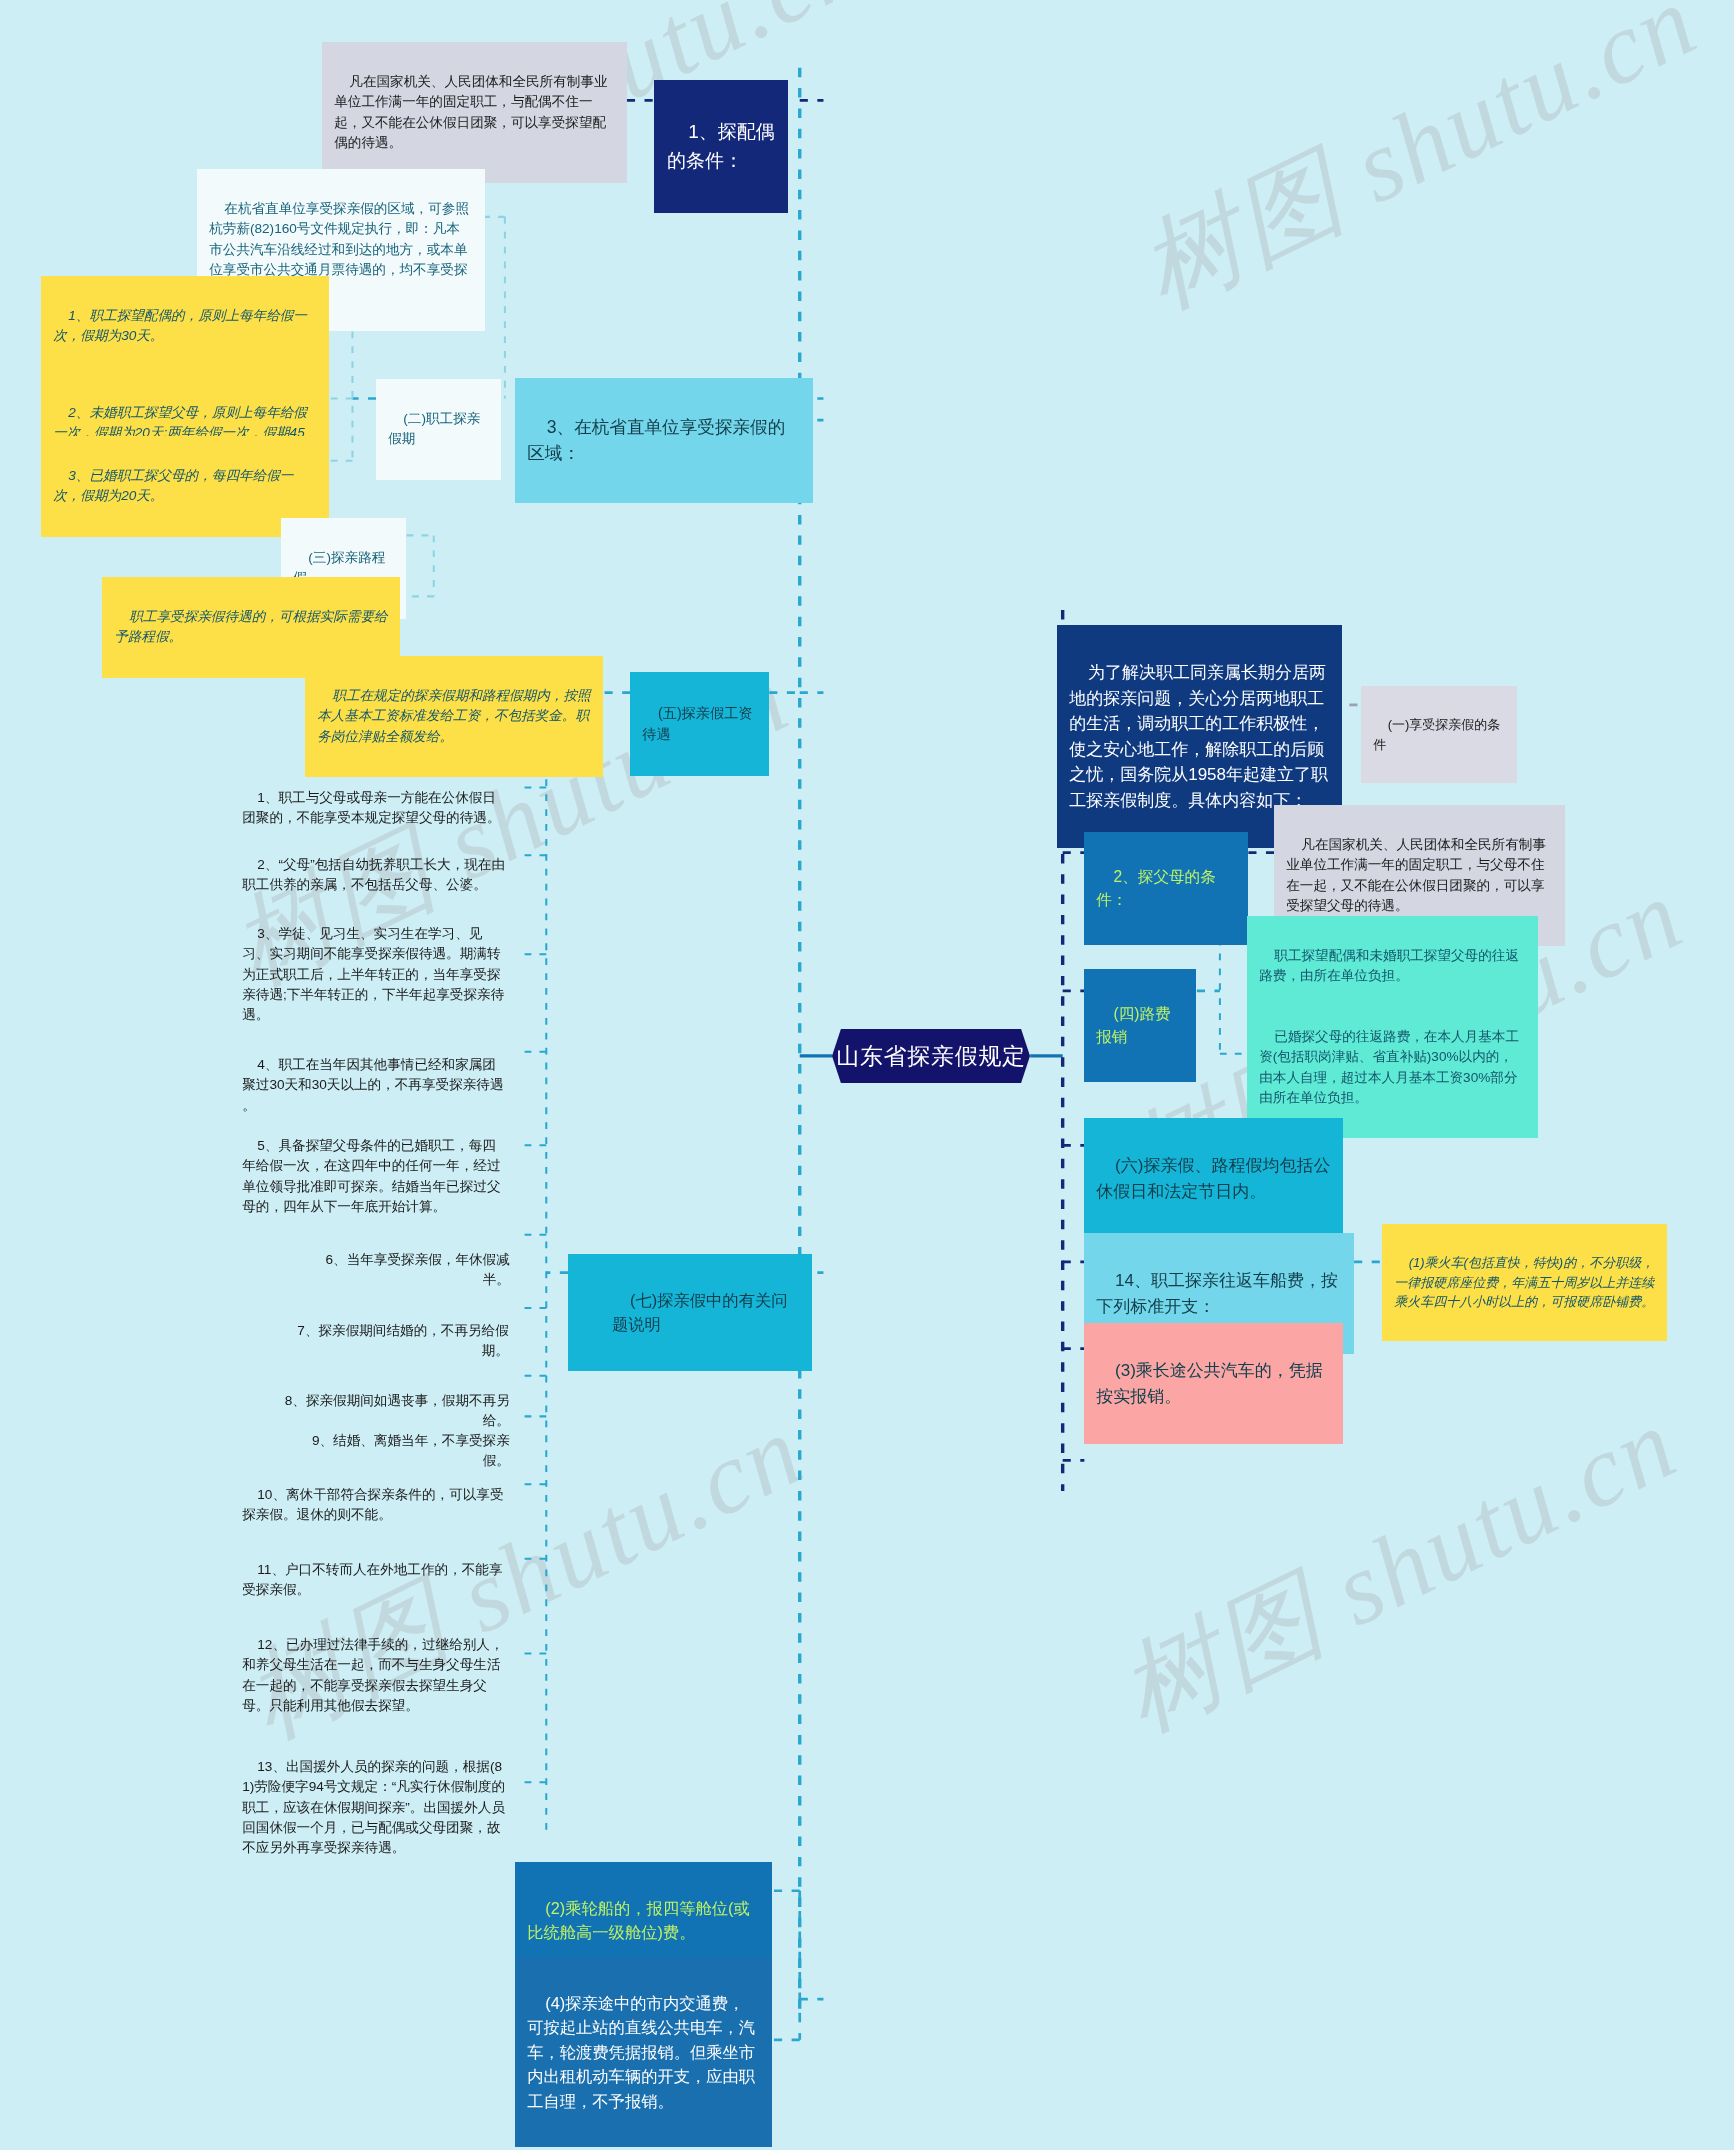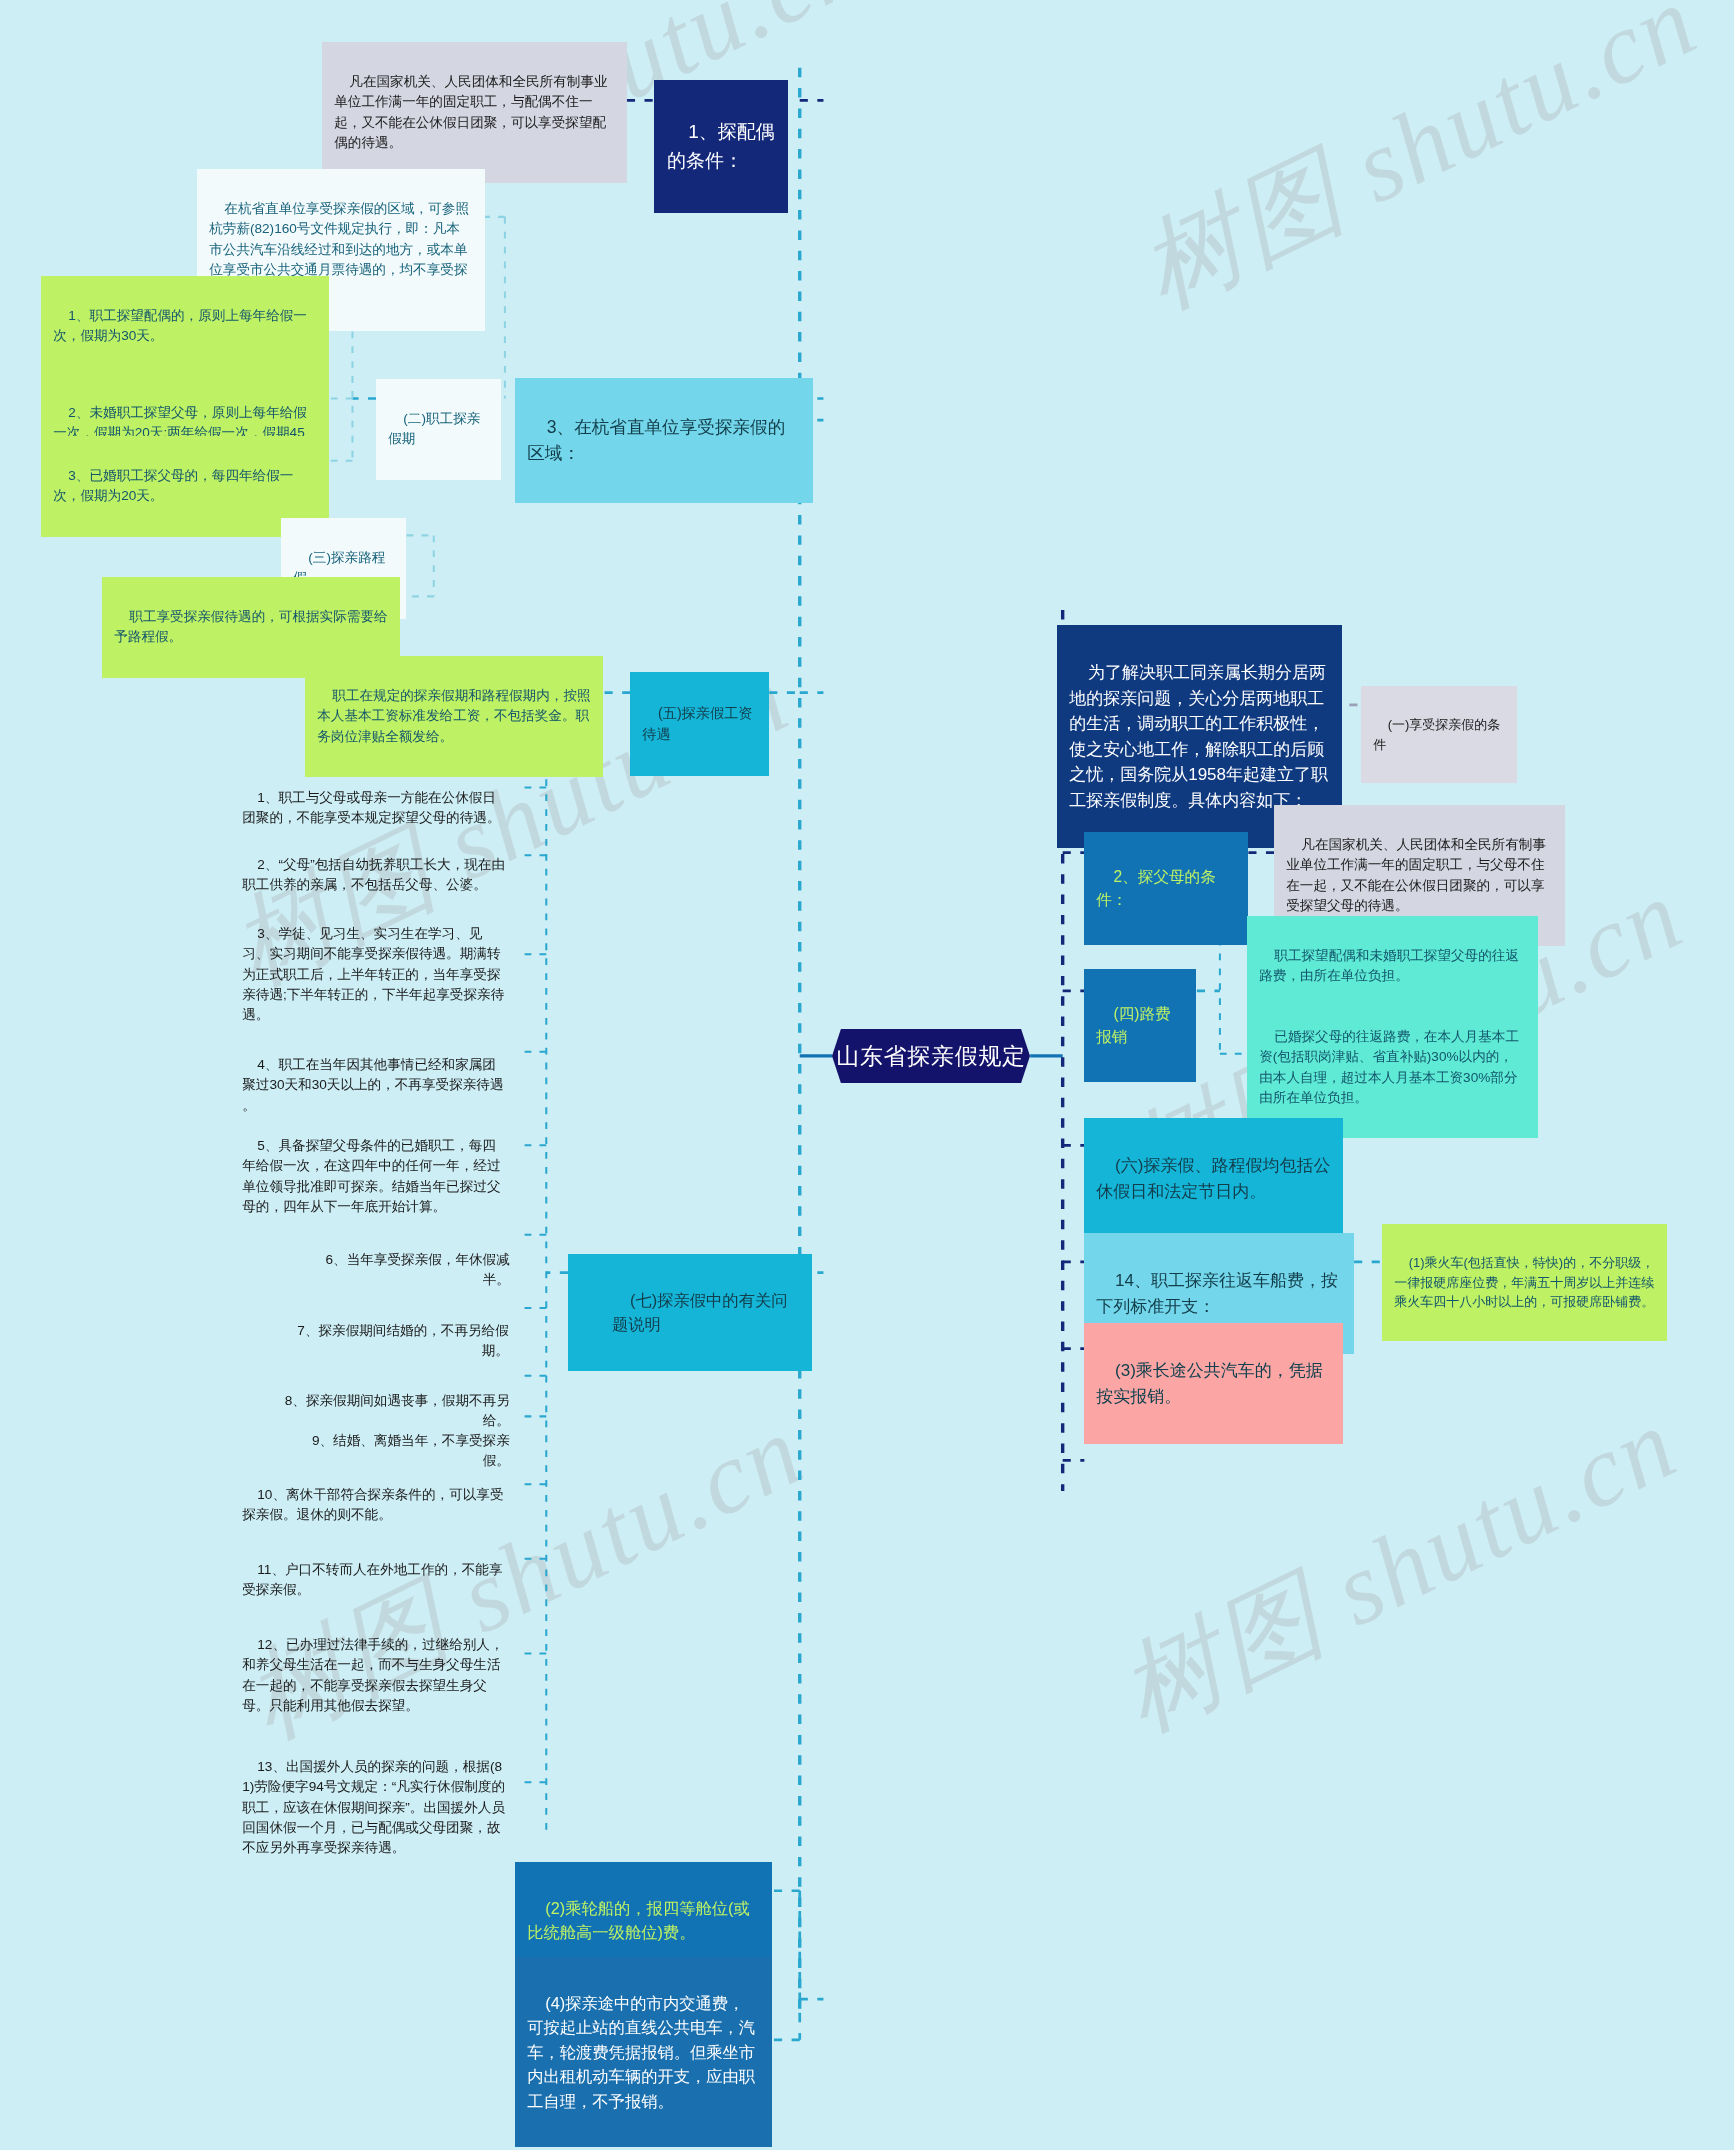--- a/index.html
+++ b/index.html
@@ -42,21 +42,21 @@
 
   
   .n-navy      {background:#103a80;color:#ffffff;}
   .n-navy2     {background:#14287a;color:#ffffff;}
   .n-blue      {background:#1273b4;color:#bef264;}
   .n-blue-d    {background:#1a6fae;color:#ffffff;}
   .n-cyan      {background:#15b5d8;color:#123d4a;}
   .n-cyan-l    {background:#73d6ea;color:#123d4a;}
   .n-sky       {background:#fca5a5;color:#10404d;}
   .n-pale      {background:#5eead4;color:#13556b;}
-  .n-palest    {background:#bef264;color:#13556b;}
+  .n-palest    {background:#fde047;color:#13556b;font-style:italic;}
   .n-grey      {background:#d4d6e2;color:#1a1a1a;}
   .n-greyl     {background:#d9dae4;color:#1a1a1a;}
   .n-white     {background:#f2fafc;color:#17627a;}
   .n-plain     {background:transparent;color:#1a1a1a;}
 
   
   .root{
     position:absolute;
     background:#14136b;
     color:#ffffff;

